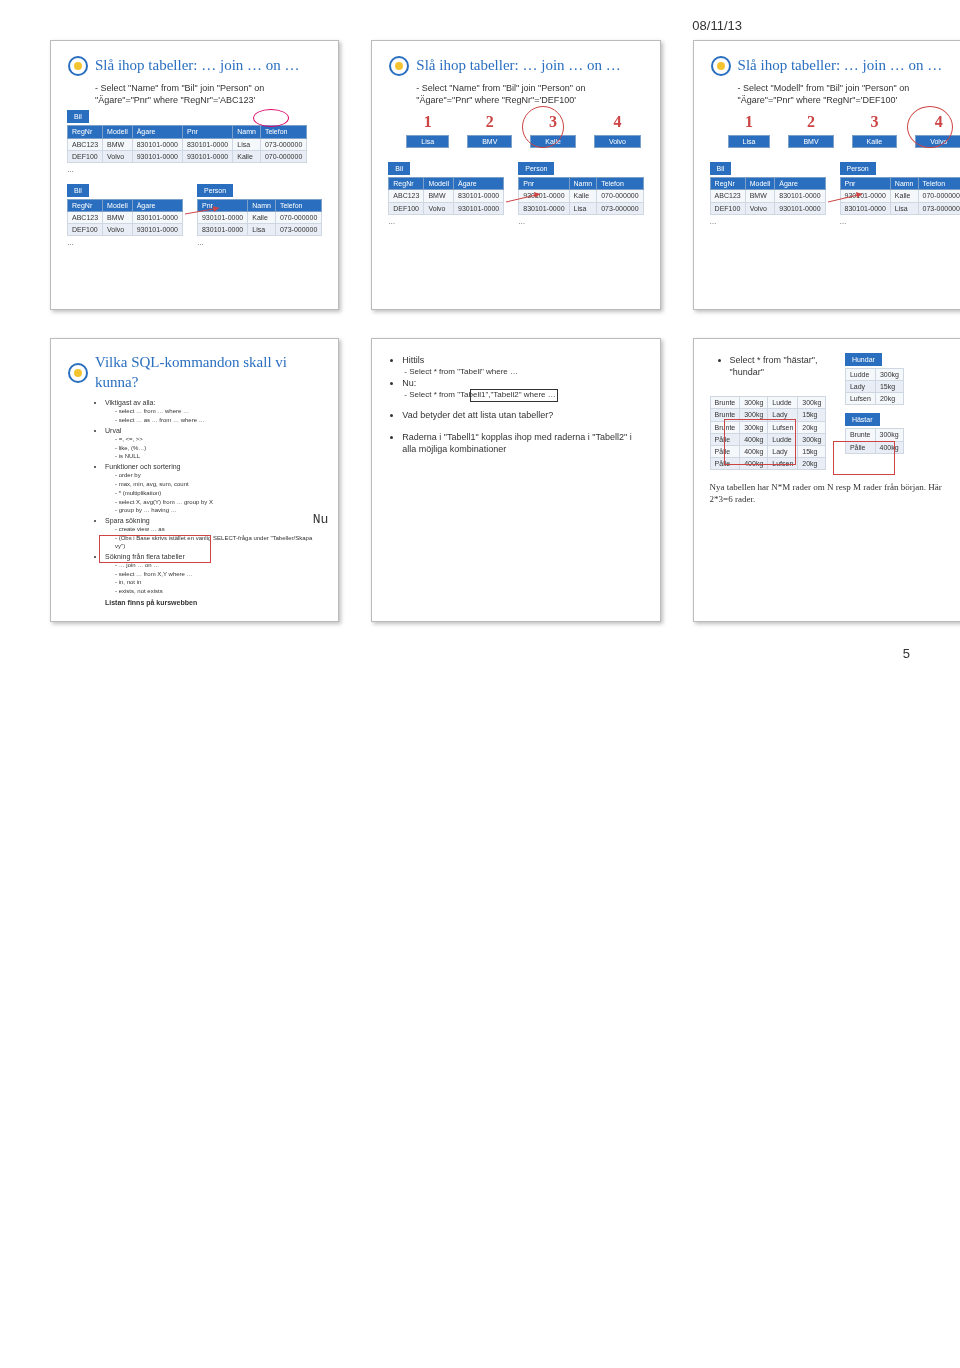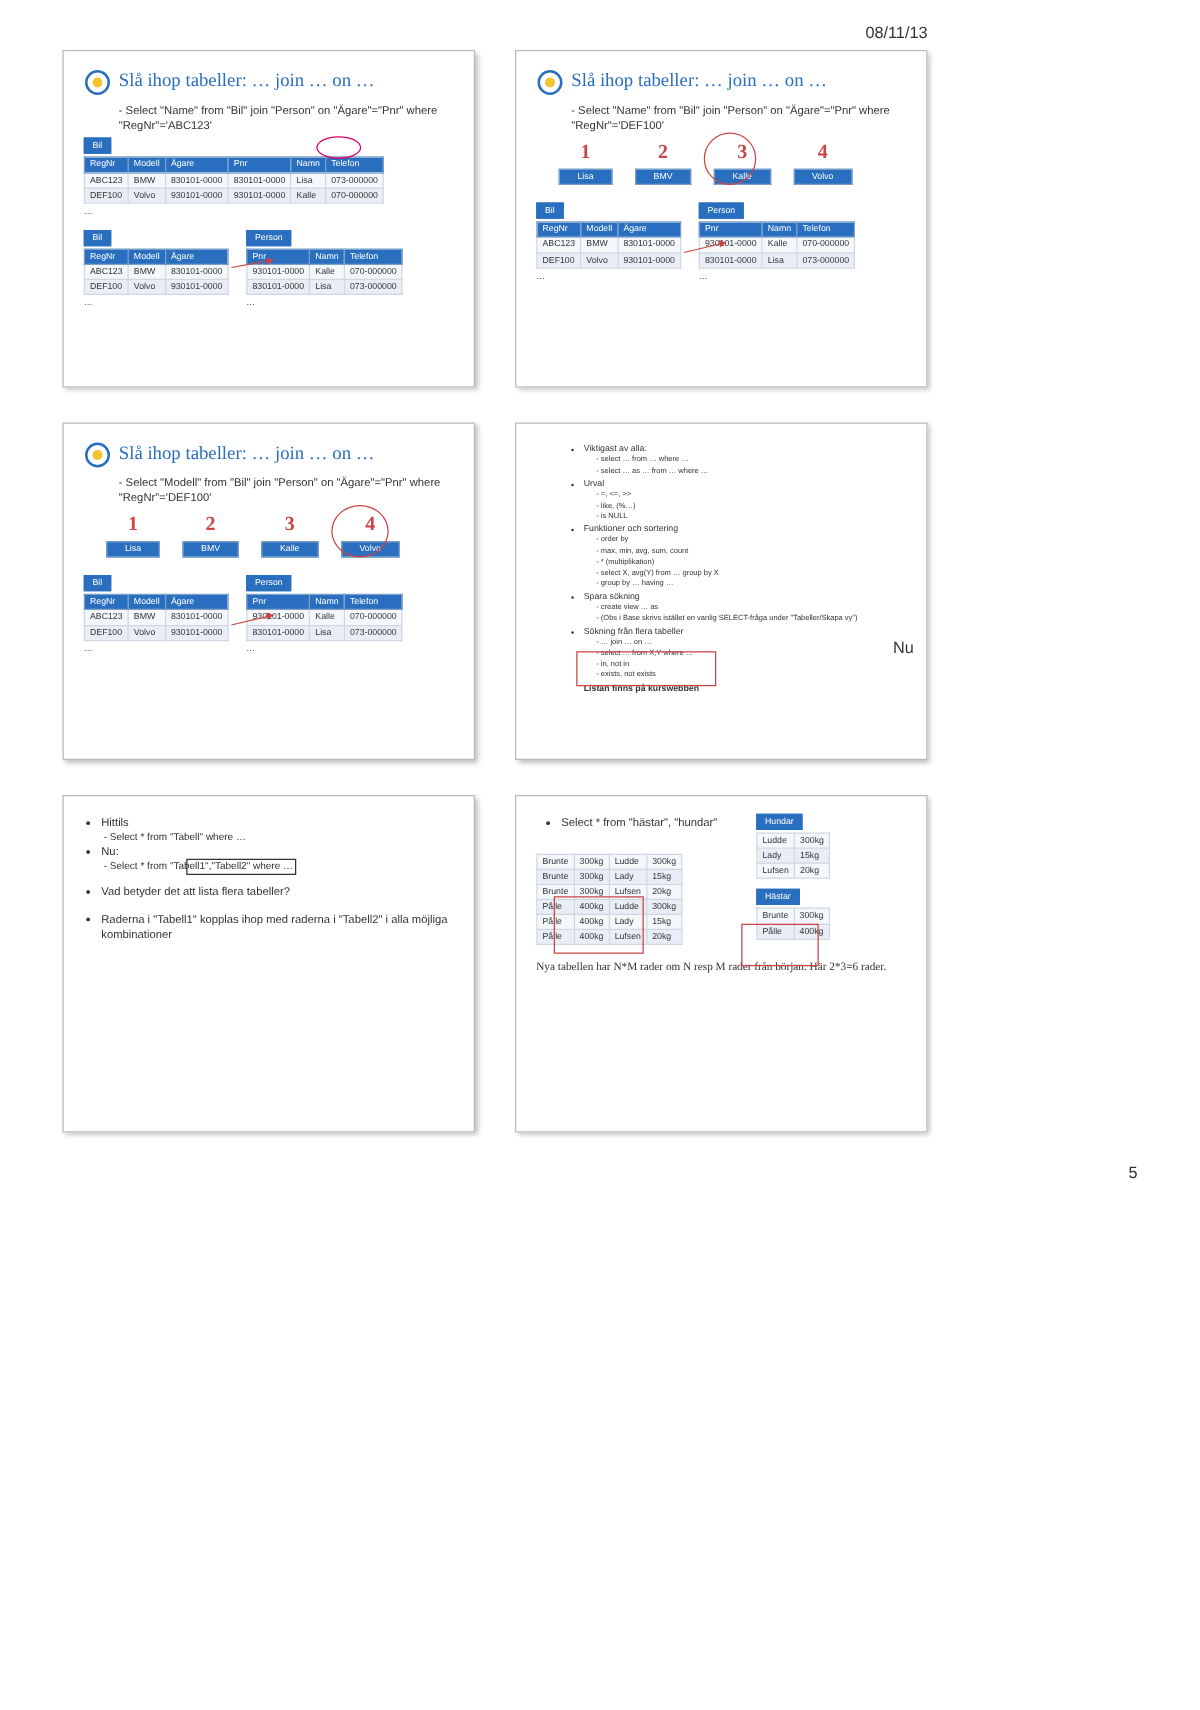--- a/index.html
+++ b/index.html
@@ -1,19 +1,19 @@
 <!DOCTYPE html>
 <html><head>
 <meta charset="utf-8">
 <style>
   body{margin:0;font-family:Verdana,Arial,sans-serif;background:#fff;color:#333;width:960px}
   .page{width:792px;position:relative;padding:40px 50px 20px;box-sizing:border-box}
   .date{position:absolute;top:18px;right:50px;font-size:13px}
   .pagenum{text-align:right;font-size:13px;padding:4px 50px 24px 0}
-  .grid{display:grid;grid-template-columns:1fr 1fr;gap:28px 32px}
+  .grid{display:grid;grid-template-columns:1fr 1fr 1fr;gap:28px 32px}
   .slide{border:1px solid #bbb;box-shadow:2px 2px 4px rgba(0,0,0,.25);background:#fff;padding:14px 16px 14px;font-size:8px;line-height:1.3;min-height:270px;position:relative;box-sizing:border-box}
   .slidehead{display:flex;align-items:center;gap:6px;margin-bottom:6px}
   .logo{display:inline-block}
   .logo svg{display:block}
   .stitle{font-size:15px;color:#2a6fbf;font-weight:400;font-family:Georgia,'Times New Roman',serif}
   .sub{margin:2px 0 4px 28px;font-size:9px}
   table.db{border-collapse:collapse;font-size:7px;margin:2px 0}
   table.db th{background:#2a6fbf;color:#fff;text-align:left;padding:1px 4px;border:1px solid #7da0c8;font-weight:400}
   table.db td{padding:1px 4px;border:1px solid #cfd7e3;background:#f5f8fb;white-space:nowrap}
   table.db tr.alt td{background:#e9eef6}
@@ -23,21 +23,21 @@
   .cell4{display:flex;gap:18px;align-items:center;margin:6px 0 4px}
   .cell4 .col{display:flex;flex-direction:column;align-items:center;gap:2px}
   .minibox{background:#2a6fbf;color:#fff;font-size:7px;padding:1px 14px;border:1px solid #7da0c8}
   ul.b{list-style:disc;margin:2px 0 2px 14px;padding:0}
   ul.b li{margin:1px 0}
   ul.sub{list-style:none;margin:1px 0 1px 10px;padding:0;font-size:6px}
   ul.sub li::before{content:"- ";}
   .circle{position:absolute;border:1px solid #d06;border-radius:50%}
   .redbox{position:absolute;border:1px solid #c44}
   .arrow{position:absolute;pointer-events:none}
-  .nu{position:absolute;right:10px;bottom:80px;font-family:Liberation Sans, sans-serif;font-size:13px}
+  .nu{position:absolute;right:10px;bottom:92px;font-family:Liberation Mono, monospace;font-size:13px}
   .caption7{font-size:9px;margin-top:10px;font-family:'Times New Roman',serif}
 </style>
 </head>
 <body>
 
 <div class="page">
   <div class="date">08/11/13</div>
   <div class="grid">
 
     <div class="slide">
@@ -304,20 +304,29 @@
                   <td>073-000000</td>
                 </tr>
               </tbody>
             </table>
           <div style="font-size:7px">…</div>
         </div>
       </div>
     </div>
 
     <div class="slide" style="font-size:7px">
+      <div class="slidehead">
+        <span class="logo">
+          <svg width="22" height="22">
+              <circle cx="11" cy="11" r="9" fill="#fff" stroke="#2a6fbf" stroke-width="2"></circle>
+              <circle cx="11" cy="11" r="4" fill="#f4c430"></circle>
+            </svg>
+        </span>
+        <span class="stitle">Vilka SQL-kommandon skall vi kunna?</span>
+      </div>
       <ul class="b" id="s4list" style="margin-left:38px">
           <li>Viktigast av alla:<ul class="sub">
               <li>select … from … where …</li>
               <li>select … as … from … where …</li>
             </ul></li>
           <li>Urval<ul class="sub">
               <li>=, &lt;=, &gt;&gt;</li>
               <li>like, (%…)</li>
               <li>is NULL</li>
             </ul></li>
@@ -345,21 +354,21 @@
     </div>
 
     <div class="slide">
       <ul class="b" style="margin-left:14px;font-size:9px">
         <li><span>Hittils</span>
           <div style="font-size:8px;margin-left:2px">- Select * from "Tabell" where …</div></li>
         <li><span>Nu:</span>
           <div style="font-size:8px;margin-left:2px;position:relative"><span>- Select * from "Tabell1","Tabell2" where …</span>
             <span style="position:absolute;left:66px;top:-1px;width:86px;height:11px;border:1px solid #333"></span>
           </div></li>
-        <li style="margin-top:10px">Vad betyder det att lista flera tabeller?</li>
+        <li style="margin-top:10px">Vad betyder det att lista utan tabeller?</li>
         <li style="margin-top:10px">Raderna i "Tabell1" kopplas ihop med raderna i "Tabell2" i alla möjliga kombinationer</li>
       </ul>
     </div>
 
     <div class="slide">
       <div class="row" style="align-items:flex-start;position:relative">
         <div style="flex:1">
           <ul class="b" style="margin-left:20px;font-size:9px">
               <li>Select * from "hästar", "hundar"</li>
             </ul>

